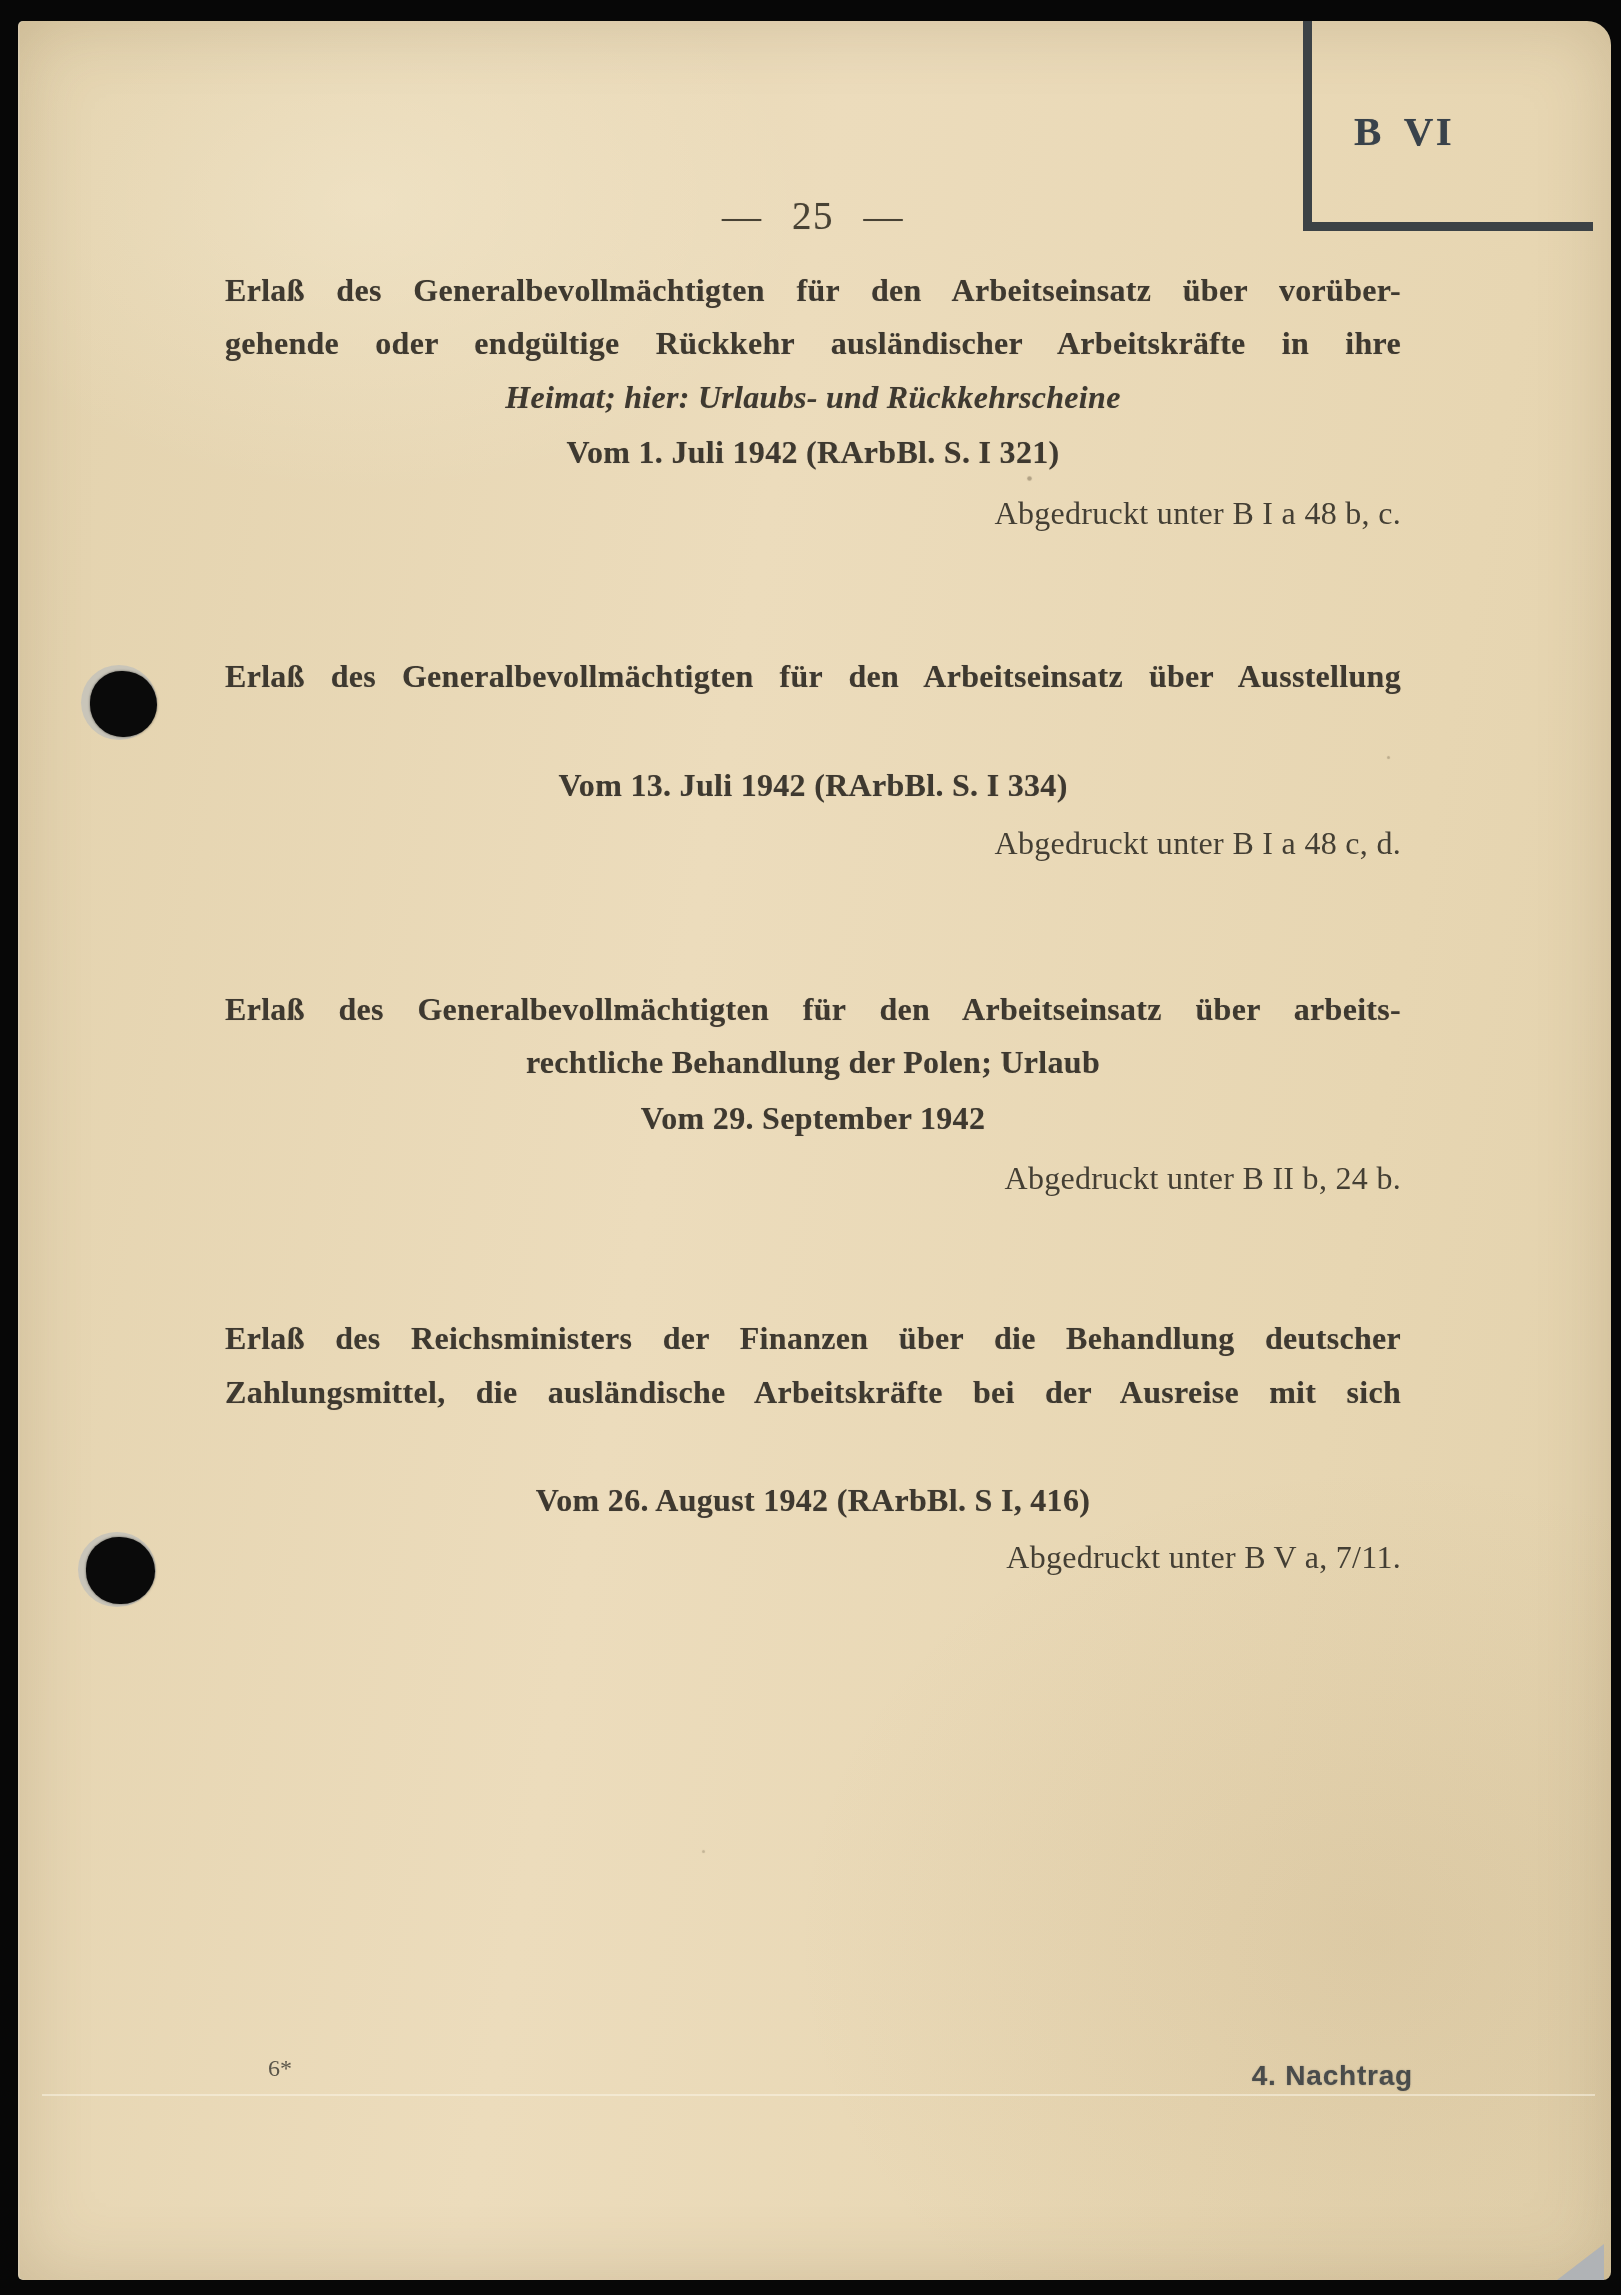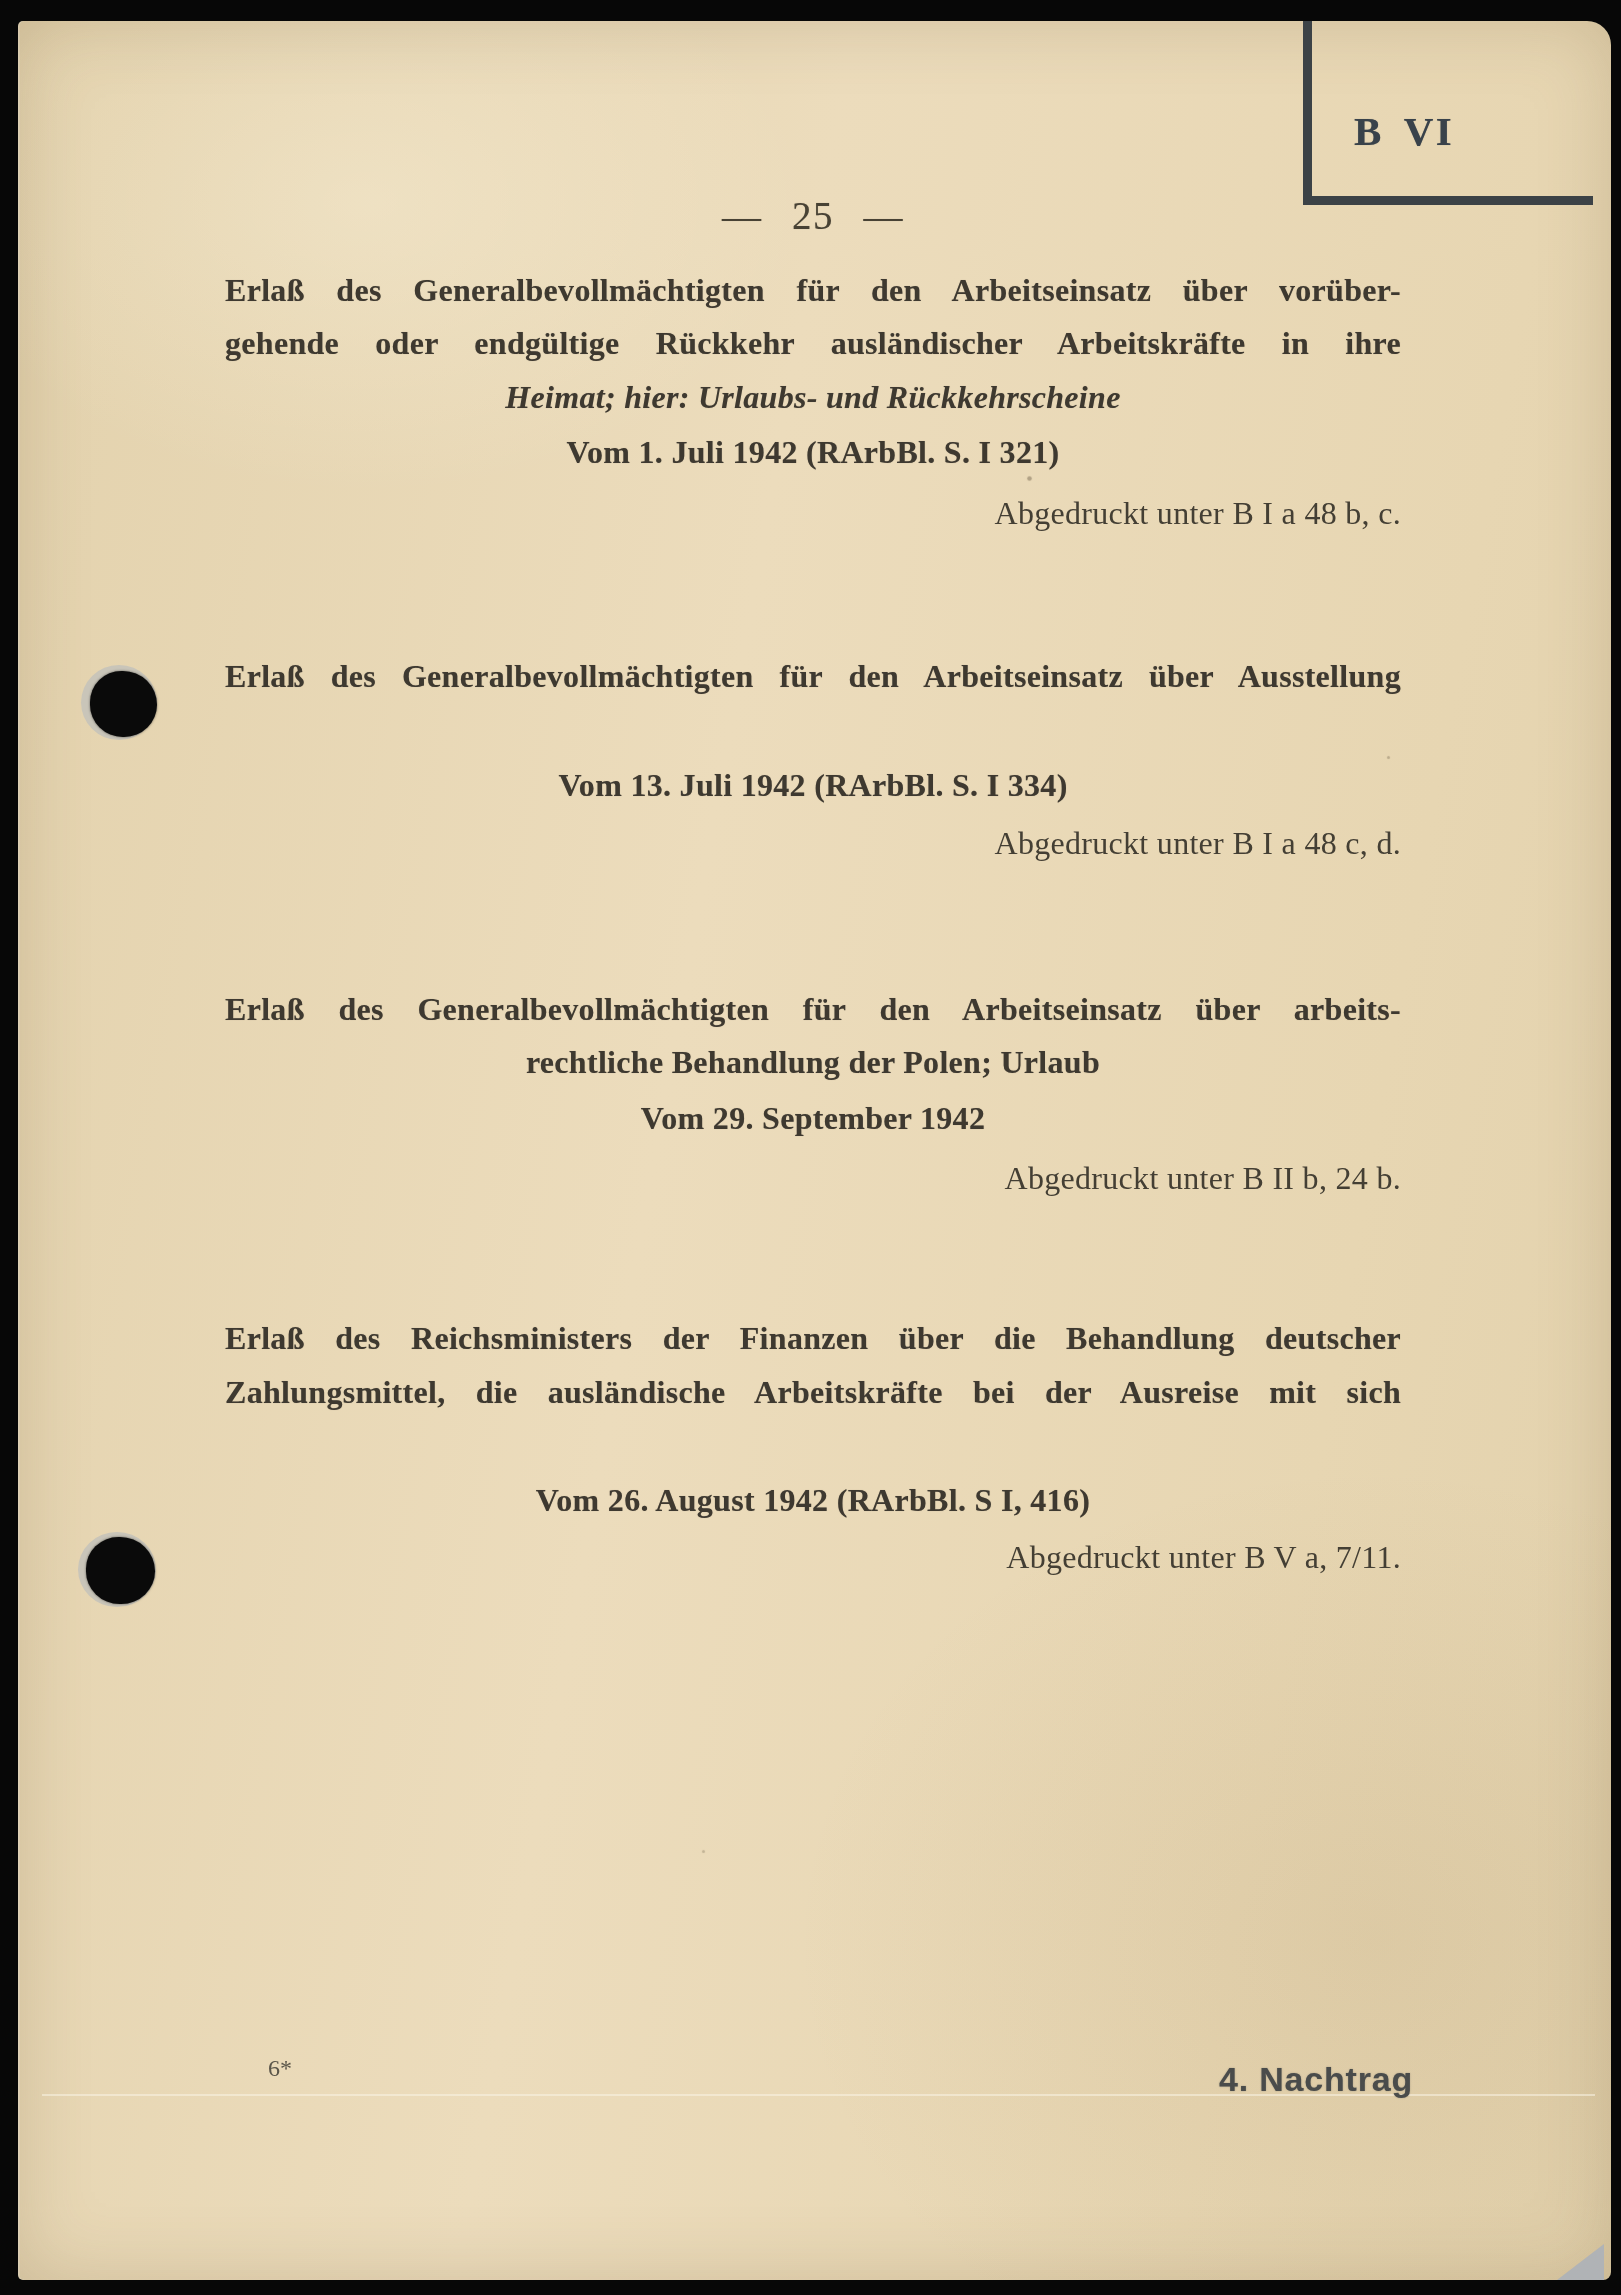--- a/index.html
+++ b/index.html
@@ -54,21 +54,21 @@
     box-shadow: 0 0 2.4px rgba(0,0,0,0.6);
   }
   .hole-rim.r1 { left: 81px; top: 665px;  width: 76px; height: 75px; }
   .hole.h1     { left: 90px; top: 671px;  width: 67px; height: 66px; }
   .hole-rim.r2 { left: 78px;  top: 1532px; width: 78px; height: 75px; }
   .hole.h2     { left: 86px; top: 1537px; width: 69px; height: 67px; }
   
   .tab-box {
     position: absolute;
     left: 1303px; top: 21px;
-    width: 290px; height: 184px;
+    width: 290px; height: 210px;
     border-left: 9px solid #3c4246;
     border-bottom: 9.7px solid #3c4246;
     box-sizing: border-box;
   }
   .tab-label {
     position: absolute;
     left: 42px; top: 86px;
     font-family: "Liberation Serif", serif;
     font-weight: 700;
     font-size: 41px;
@@ -131,21 +131,21 @@
     left: 268px; top: 2055px;
     font-size: 24px;
     font-weight: 400;
     color: #5b564a;
   }
   .footer-supplement {
     position: absolute;
     right: 209px; top: 2060px;
     font-family: "Liberation Sans", sans-serif;
     font-weight: 700;
-    font-size: 34px;
+    font-size: 28px;
     letter-spacing: 0.8px;
     color: #4a4c4b;
     text-shadow: 0 0 1.6px rgba(74, 76, 75, 0.45);
   }
 </style>
 </head>
 <body>
 
 <div class="screen">
 

